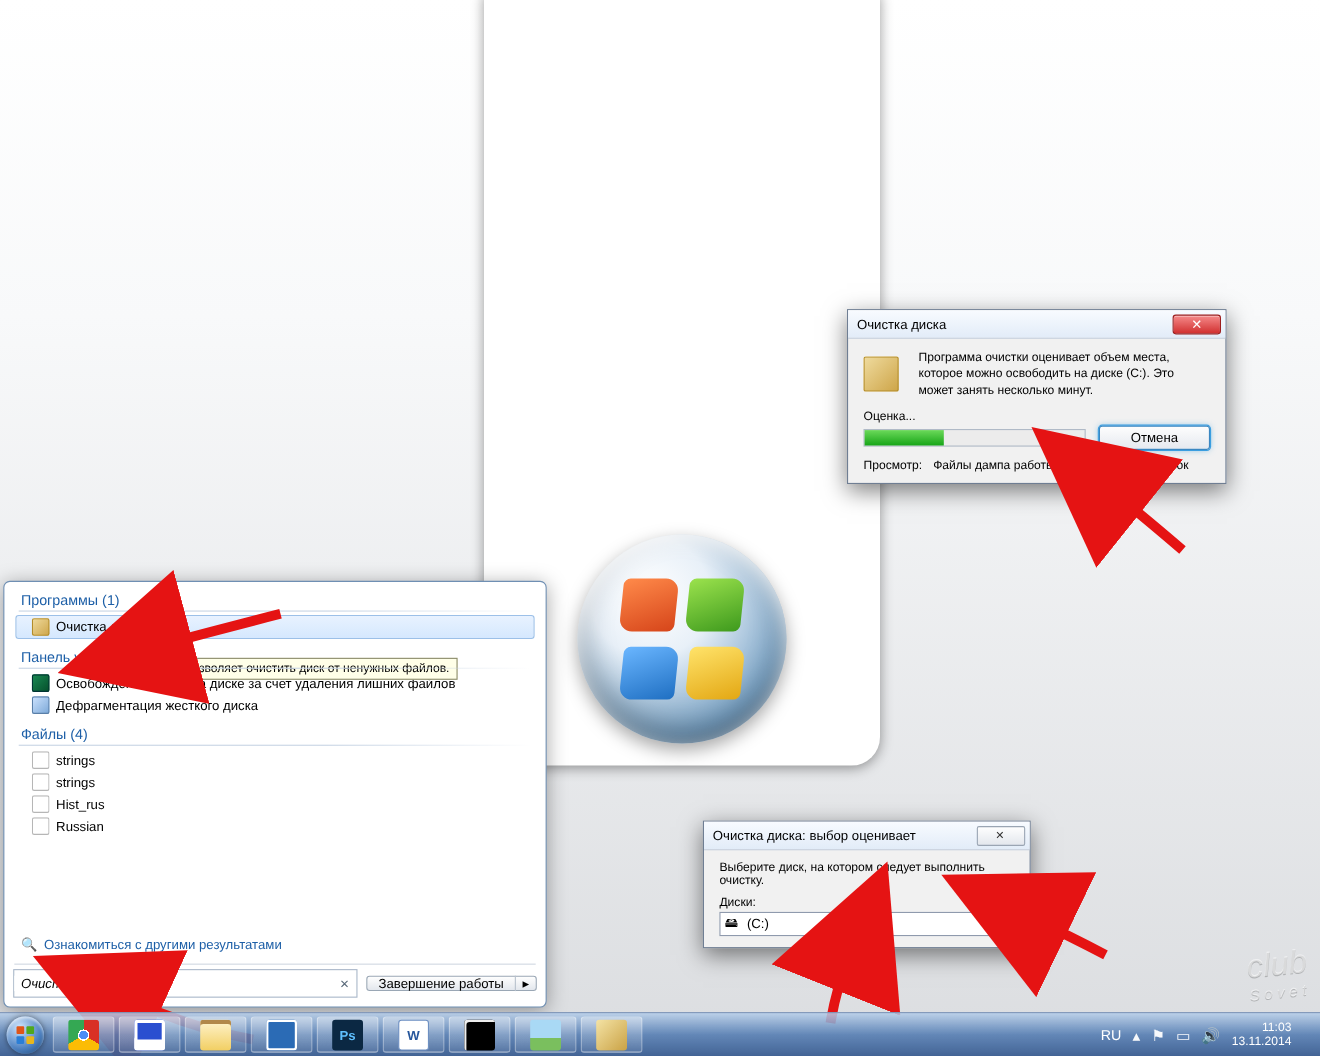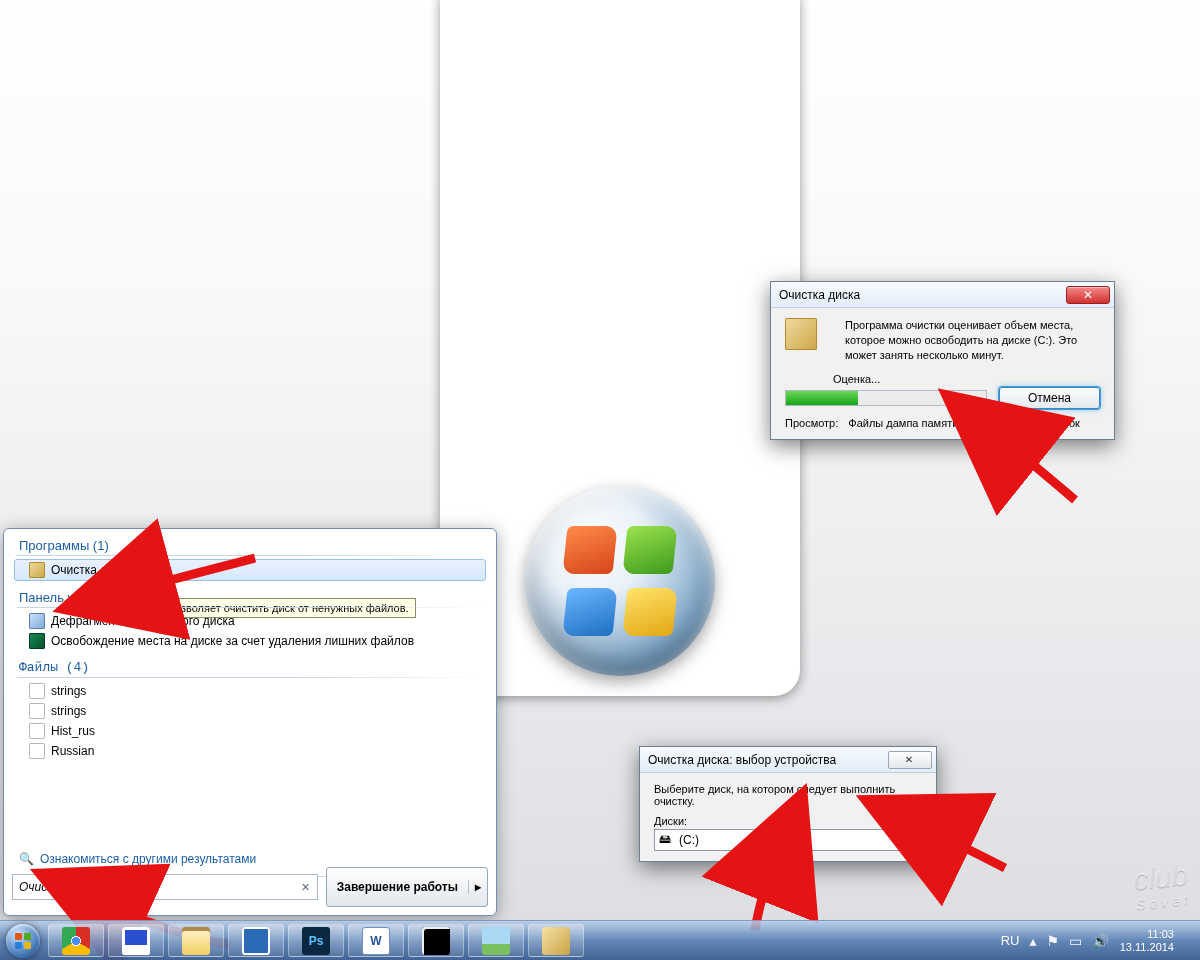--- a/index.html
+++ b/index.html
@@ -55,21 +55,21 @@
     display:flex; align-items:center; gap:6px; color:#1d5fa7; font-size:12px;
     padding: 6px 10px 10px 10px; cursor:pointer;
   }
 
   .start-bottom { display:flex; gap:8px; padding: 4px 3px 3px 3px; align-items:center; }
   .search-box { flex:1; display:flex; align-items:center; border:1px solid #a9b7c9; background:#fff; height:26px; }
   .search-box input { flex:1; border:0; outline:0; font-size:12px; padding: 0 6px; font-style: italic; color:#000; }
   .search-box .x { width:22px; text-align:center; color:#5a6a7a; font-size:14px; cursor:pointer; }
   .shutdown-btn {
     display:flex; align-items:center; border:1px solid #9aa7b5; border-radius:3px; background: linear-gradient(#fefefe,#e3e7ed);
-    height:40px; font-size:12px; cursor:pointer;font-weight:bold;
+    height:14px; font-size:12px; cursor:pointer;
   }
   .shutdown-btn .lab { padding: 0 10px; border-right:1px solid #b7c1cd; }
   .shutdown-btn .arr { width:18px; text-align:center; }
 
   
   .dlg {
     position:absolute; background:#f1f1f1; border:1px solid #6f7e93;
     box-shadow: 0 6px 20px rgba(0,0,0,.5);
   }
   .dlg .titlebar {
@@ -170,41 +170,41 @@
       </div>
   </div>
 </div>
 
 <div class="dlg" style="left:770px; top:281px; width:345px;">
   <div class="titlebar">
     <span>Очистка диска</span>
     <div class="xbtn">✕</div>
   </div>
   <div class="body">
-    <div style="display:flex; gap:28px;">
+    <div style="display:flex; gap:18px;align-items:center;">
       <span class="icon16 ic-cleanup" style="width:32px;height:32px;flex:0 0 32px;"></span>
       <div style="font-size:11px; line-height:1.35;">Программа очистки оценивает объем места, которое можно освободить на диске  (C:). Это может занять несколько минут.</div>
     </div>
-    <div style="margin-top:10px; font-size:11px;margin-left:48px;">Оценка...</div>
+    <div style="margin-top:10px; font-size:11px;">Оценка...</div>
     <div style="display:flex; align-items:center; gap:12px; margin-top:2px;">
       <div class="progress-track" style="flex:1;">
         <div class="progress-fill"></div>
       </div>
       <div class="btn primary">Отмена</div>
     </div>
     <div style="margin-top:8px; font-size:11px; display:flex; gap:10px;">
       <span>Просмотр:</span>
-      <span>Файлы дампа памяти для системных ошибок</span>
+      <span>Файлы дампа работы для системных ошибок</span>
     </div>
   </div>
 </div>
 
 <div class="dlg" style="left:639px; top:746px; width:298px;">
   <div class="titlebar">
-    <span>Очистка диска: выбор устройства</span>
+    <span>Очистка диска: выбор оценивает</span>
     <div class="xsmall">✕</div>
   </div>
   <div class="body">
     <div style="font-size:11px; margin-bottom:8px;">Выберите диск, на котором следует выполнить очистку.</div>
     <div style="font-size:11px;">Диски:</div>
     <div class="combo" style="margin-top:2px;">
       <span class="ic">🖴</span>
       <span class="val">(C:)</span>
       <span class="dd">▾</span>
     </div>
@@ -216,29 +216,29 @@
   <div class="group-rule"></div>
   <div class="item-row-sel">
     <span class="icon16 ic-cleanup"></span>
     <span>Очистка диска</span>
   </div>
   <div class="tooltip">Позволяет очистить диск от ненужных файлов.</div>
 
   <div class="group-head" style="margin-top:6px;">Панель управления</div>
   <div class="group-rule"></div>
   <div class="item-row">
+    <span class="icon16 ic-free"></span>
+    <span>Освобождение места на диске за счет удаления лишних файлов</span>
+  </div>
+  <div class="item-row">
     <span class="icon16 ic-defrag"></span>
     <span>Дефрагментация жесткого диска</span>
   </div>
-  <div class="item-row">
-    <span class="icon16 ic-free"></span>
-    <span>Освобождение места на диске за счет удаления лишних файлов</span>
-  </div>
-
-  <div class="group-head" style="margin-top:6px;font-family:Liberation Mono, monospace;">Файлы (4)</div>
+
+  <div class="group-head" style="margin-top:6px;">Файлы (4)</div>
   <div class="group-rule"></div>
   <div class="item-row">
       <span class="icon16 ic-doc"></span>
       <span>strings</span>
     </div>
   <div class="item-row">
       <span class="icon16 ic-doc"></span>
       <span>strings</span>
     </div>
   <div class="item-row">

